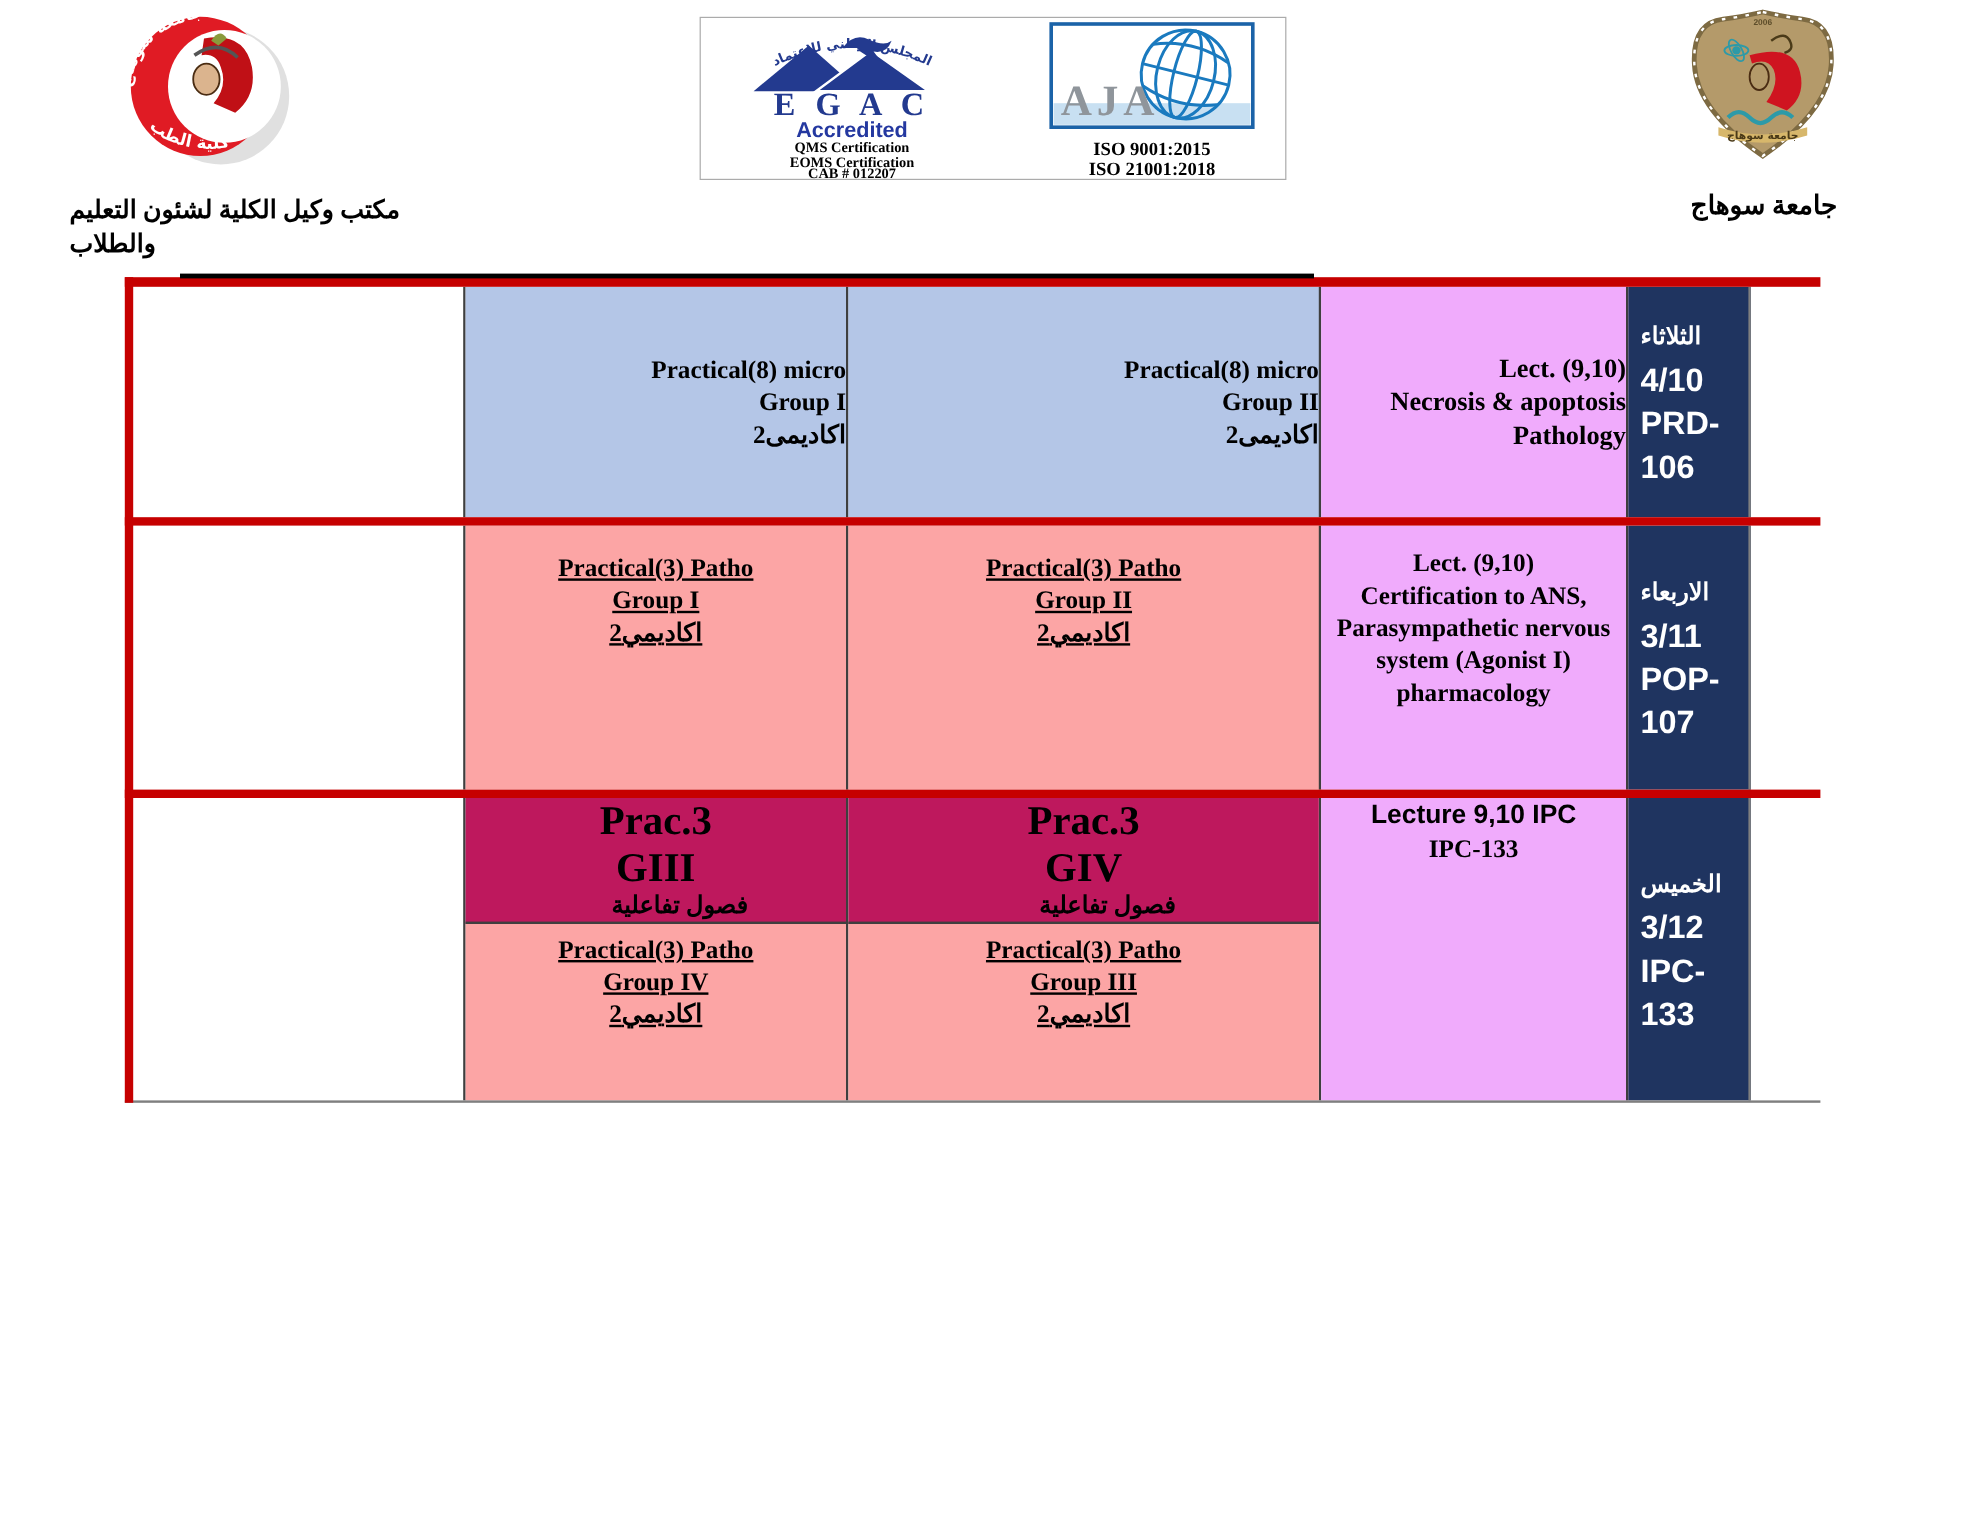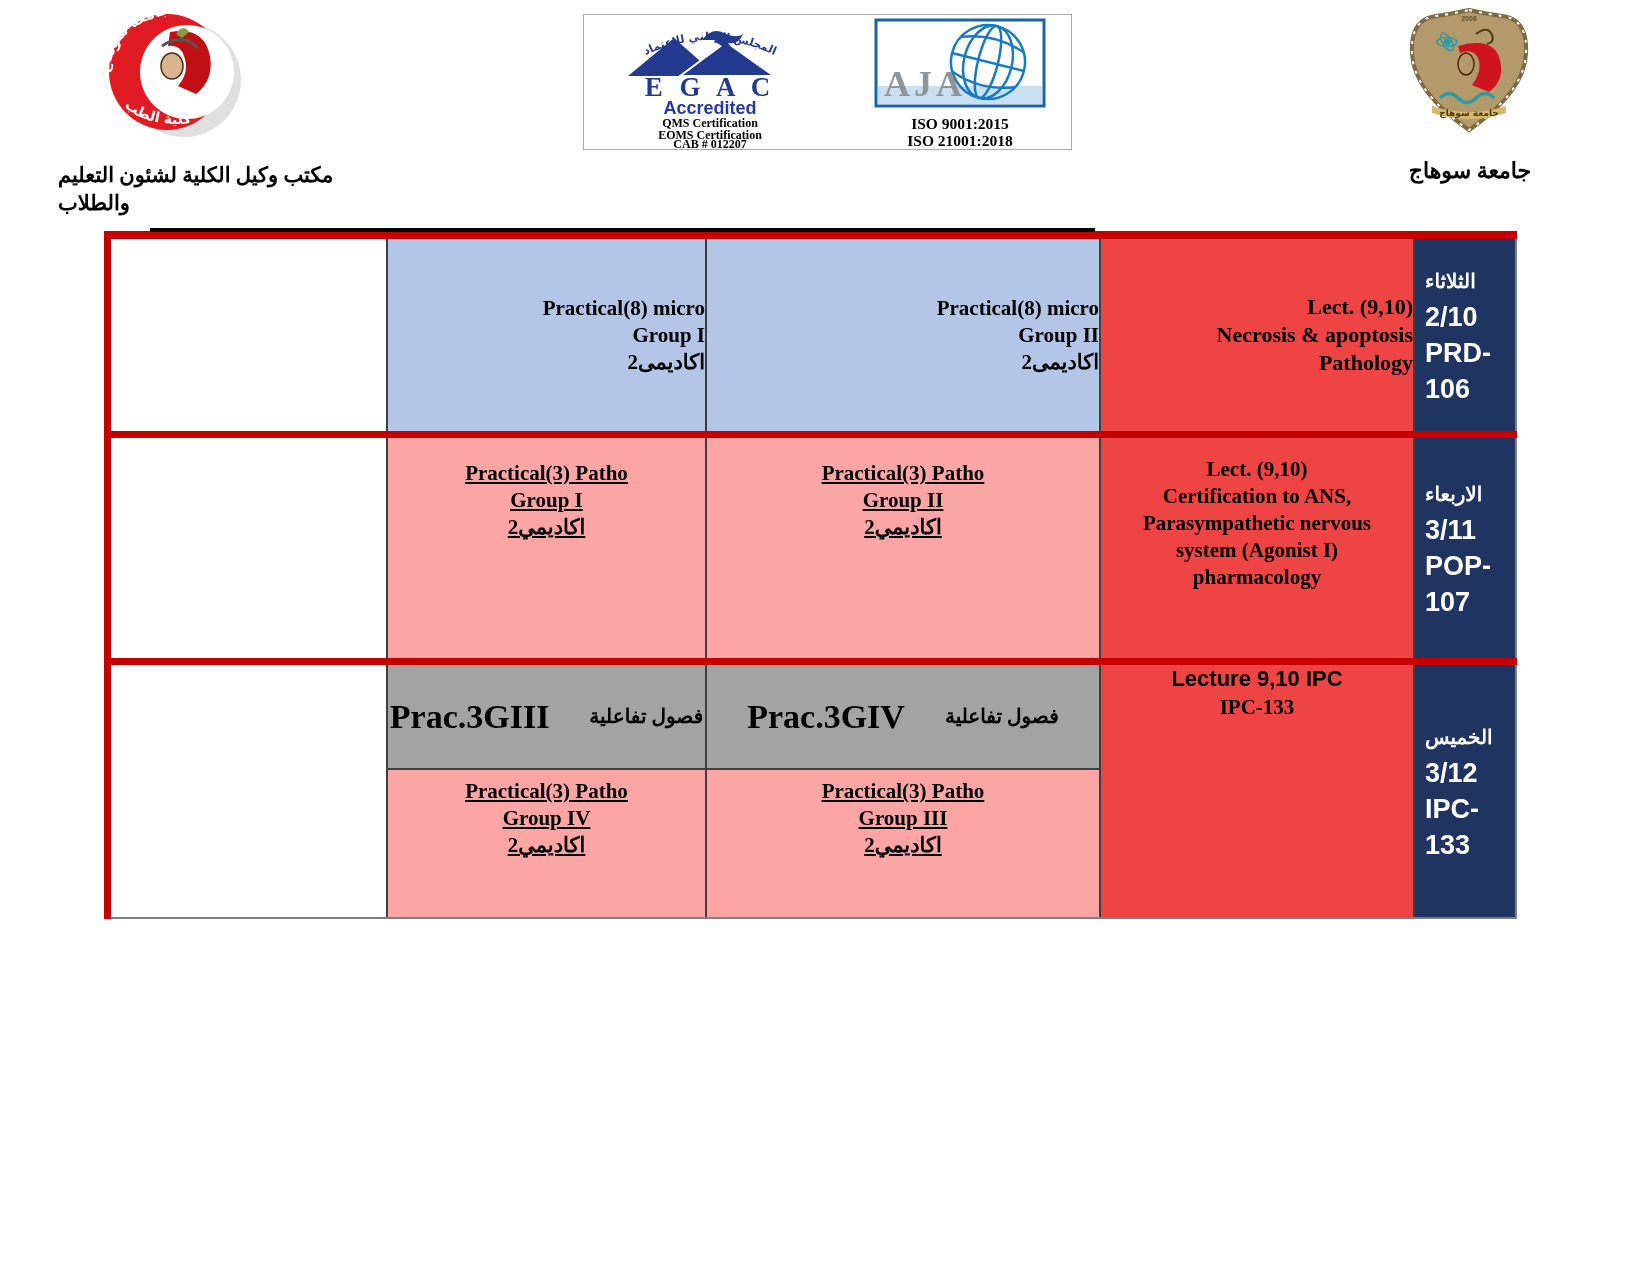--- a/index.html
+++ b/index.html
@@ -37,40 +37,40 @@
   .tt-body{position:absolute;left:0;top:8px;width:100%;}
   .row{display:flex;}
   .row1{height:192px;}
   .row2{height:220px;}
   .row3{height:252px;}
   .sep{height:7px;background:#c60000;position:relative;z-index:4;}
   .cell{box-sizing:border-box;border-right:2px solid #3f3f3f;position:relative;}
   .c1{width:284px;background:#fff;}
   .c2{width:319px;}
   .c3{width:394px;}
-  .c4{width:314px;background:#ef4444;}
+  .c4{width:256px;background:#f0abfc;}
   .c5{width:102px;background:#1f3460;border-right:2px solid #7f7f7f;}
   .blue{background:#b4c6e7;}
   .gold{background:#fca5a5;text-decoration:underline;}
 
   .v-center{display:flex;flex-direction:column;justify-content:center;align-items:flex-end;text-align:center;height:100%;}
   .v-top{display:flex;flex-direction:column;justify-content:flex-start;align-items:center;text-align:center;height:100%;padding-top:22px;box-sizing:border-box;}
 
   .line{display:block;font:bold 21px/27px "Liberation Serif", serif;color:#000;}
   .lect1 .line{font-size:22px;line-height:28px;}
   .ar{direction:rtl;}
 
   .day{display:flex;flex-direction:column;justify-content:center;align-items:flex-start;
        height:100%;padding-left:10px;box-sizing:border-box;}
   .day .dname{display:block;font-weight:bold;font-size:20px;line-height:36px;color:#fff;direction:rtl;}
   .day .dline{display:block;font:bold 27px/36px "Liberation Sans", sans-serif;color:#fff;}
 
   .split{display:flex;flex-direction:column;}
-  .sub-top{height:105px;background:#a3a3a3;border-bottom:2px solid #3f3f3f;box-sizing:border-box;
-           display:flex;flex-direction:row;justify-content:center;align-items:center;text-align:center;}
+  .sub-top{height:105px;background:#be185d;border-bottom:2px solid #3f3f3f;box-sizing:border-box;
+           display:flex;flex-direction:column;justify-content:center;align-items:center;text-align:center;}
   .sub-bottom{flex:1;display:flex;flex-direction:column;justify-content:flex-start;align-items:center;
               text-align:center;padding-top:8px;box-sizing:border-box;}
   .big{display:block;font:bold 34px/39px "Liberation Serif", serif;color:#000;}
   .sub-label{display:block;font:bold 20px/25px "Liberation Serif", serif;color:#000;direction:rtl;margin-left:40px;}
 
   .lect3{display:flex;flex-direction:column;align-items:center;text-align:center;height:100%;}
   .l3-title{display:block;font:bold 22px/28px "Liberation Sans", sans-serif;color:#000;}
   .l3-code{display:block;font:bold 21px/28px "Liberation Serif", serif;color:#000;}
   .l3-desc{margin-top:26px;}
 </style>
@@ -179,21 +179,21 @@
         <div class="cell c4 lect1">
           <div class="v-center">
             <span class="line">Lect. (9,10)</span>
             <span class="line">Necrosis &amp; apoptosis</span>
             <span class="line">Pathology</span>
           </div>
         </div>
         <div class="cell c5">
           <div class="day">
             <span class="dname">الثلاثاء</span>
-            <span class="dline">2/10</span>
+            <span class="dline">4/10</span>
             <span class="dline">PRD-</span>
             <span class="dline">106</span>
           </div>
         </div>
       </div>
 
       <div class="sep"></div>
 
       <div class="row row2">
         <div class="cell c1"></div>

